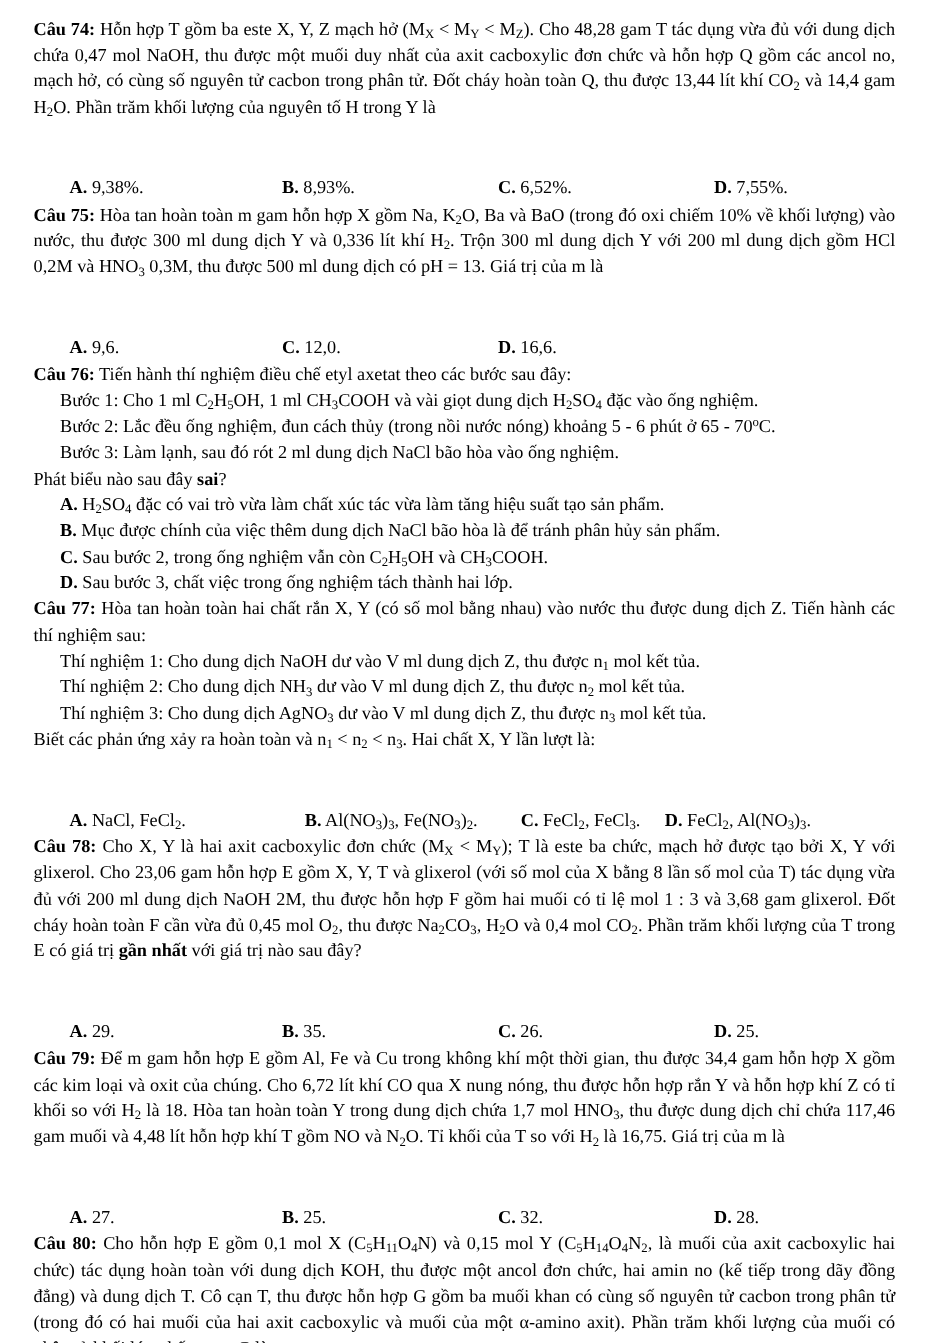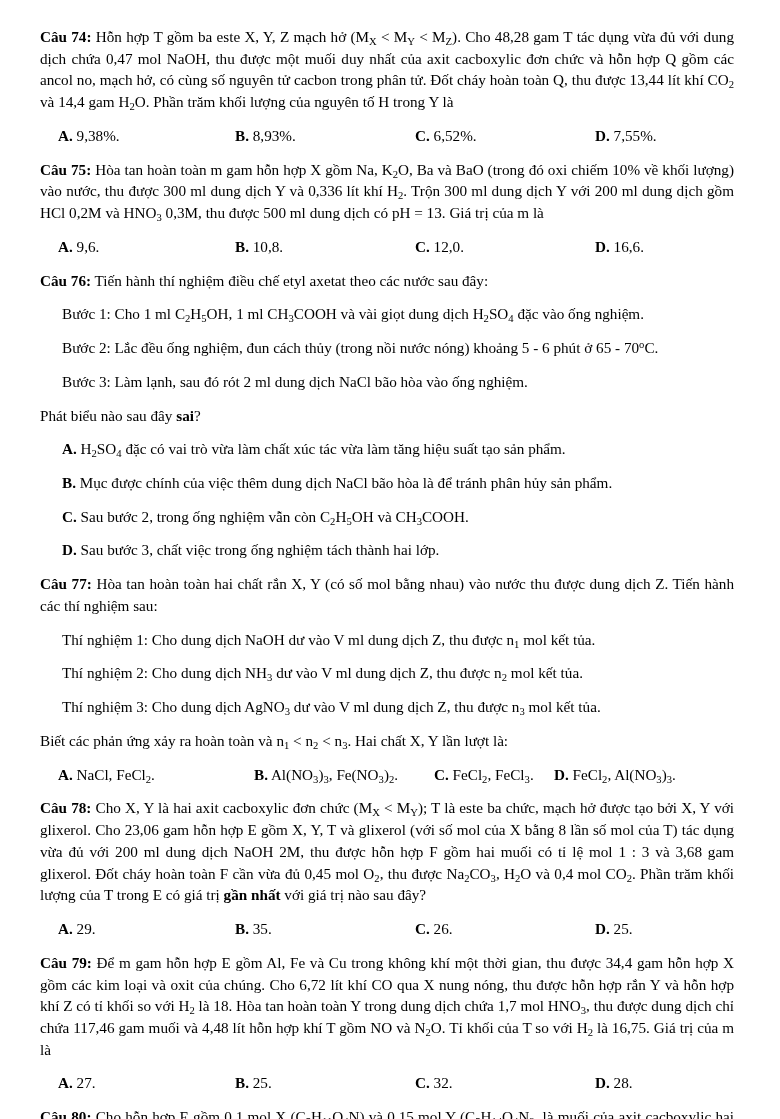--- a/index.html
+++ b/index.html
@@ -25,35 +25,36 @@
   .q {
     margin: 0 0 0 0;
     text-align: justify;
     text-justify: inter-word;
   }
   .qnum {
     font-weight: bold;
   }
   .para {
     text-align: justify;
-    margin: 12px;
+    margin: 0;
   }
   .indent {
     padding-left: 22px;
   }
   .indent2 {
     padding-left: 22px;
   }
   .opts {
     display: flex;
     padding-left: 30px;
     margin: 1px 0 1px 0;
   }
   .opts .opt {
     white-space: nowrap;
+    margin-top: 44px;
   }
   .opts .opt .lbl {
     font-weight: bold;
   }
   .opt-a { width: 177px; }
   .opt-b { width: 180px; }
   .opt-c { width: 180px; }
   .opt-d { width: auto; }
   .opts-wide .opt-a { width: 196px; }
   .opts-wide .opt-b { width: 180px; }
@@ -94,28 +95,27 @@
       <span class="opt opt-b"><span class="lbl">B.</span> <span>8,93%.</span></span>
       <span class="opt opt-c"><span class="lbl">C.</span> <span>6,52%.</span></span>
       <span class="opt opt-d"><span class="lbl">D.</span> <span>7,55%.</span></span>
     </div>
   </div>
 
   <div class="q">
     <p class="para"><span class="qnum">Câu 75:</span> <span>Hòa tan hoàn toàn m gam hỗn hợp X gồm Na, K<sub>2</sub>O, Ba và BaO (trong đó oxi chiếm 10% về khối lượng) vào nước, thu được 300 ml dung dịch Y và 0,336 lít khí H<sub>2</sub>. Trộn 300 ml dung dịch Y với 200 ml dung dịch gồm HCl 0,2M và HNO<sub>3</sub> 0,3M, thu được 500 ml dung dịch có pH = 13. Giá trị của m là</span></p>
     <div class="opts">
       <span class="opt opt-a"><span class="lbl">A.</span> <span>9,6.</span></span>
-      <span class="opt opt-b"><span class="lbl">B.</span> <span>10,8.</span></span>
       <span class="opt opt-c"><span class="lbl">C.</span> <span>12,0.</span></span>
       <span class="opt opt-d"><span class="lbl">D.</span> <span>16,6.</span></span>
     </div>
   </div>
 
   <div class="q">
-    <p class="para"><span class="qnum">Câu 76:</span> <span>Tiến hành thí nghiệm điều chế etyl axetat theo các nước sau đây:</span></p>
+    <p class="para"><span class="qnum">Câu 76:</span> <span>Tiến hành thí nghiệm điều chế etyl axetat theo các bước sau đây:</span></p>
     <p class="para indent">Bước 1: Cho 1 ml C<sub>2</sub>H<sub>5</sub>OH, 1 ml CH<sub>3</sub>COOH và vài giọt dung dịch H<sub>2</sub>SO<sub>4</sub> đặc vào ống nghiệm.</p>
     <p class="para indent">Bước 2: Lắc đều ống nghiệm, đun cách thủy (trong nồi nước nóng) khoảng 5 - 6 phút ở 65 - 70<sup>o</sup>C.</p>
     <p class="para indent">Bước 3: Làm lạnh, sau đó rót 2 ml dung dịch NaCl bão hòa vào ống nghiệm.</p>
     <p class="para">Phát biểu nào sau đây <b>sai</b>?</p>
     <p class="para indent2"><span class="bold">A.</span> <span>H<sub>2</sub>SO<sub>4</sub> đặc có vai trò vừa làm chất xúc tác vừa làm tăng hiệu suất tạo sản phẩm.</span></p>
     <p class="para indent2"><span class="bold">B.</span> <span>Mục được chính của việc thêm dung dịch NaCl bão hòa là để tránh phân hủy sản phẩm.</span></p>
     <p class="para indent2"><span class="bold">C.</span> <span>Sau bước 2, trong ống nghiệm vẫn còn C<sub>2</sub>H<sub>5</sub>OH và CH<sub>3</sub>COOH.</span></p>
     <p class="para indent2"><span class="bold">D.</span> <span>Sau bước 3, chất việc trong ống nghiệm tách thành hai lớp.</span></p>
   </div>
 

